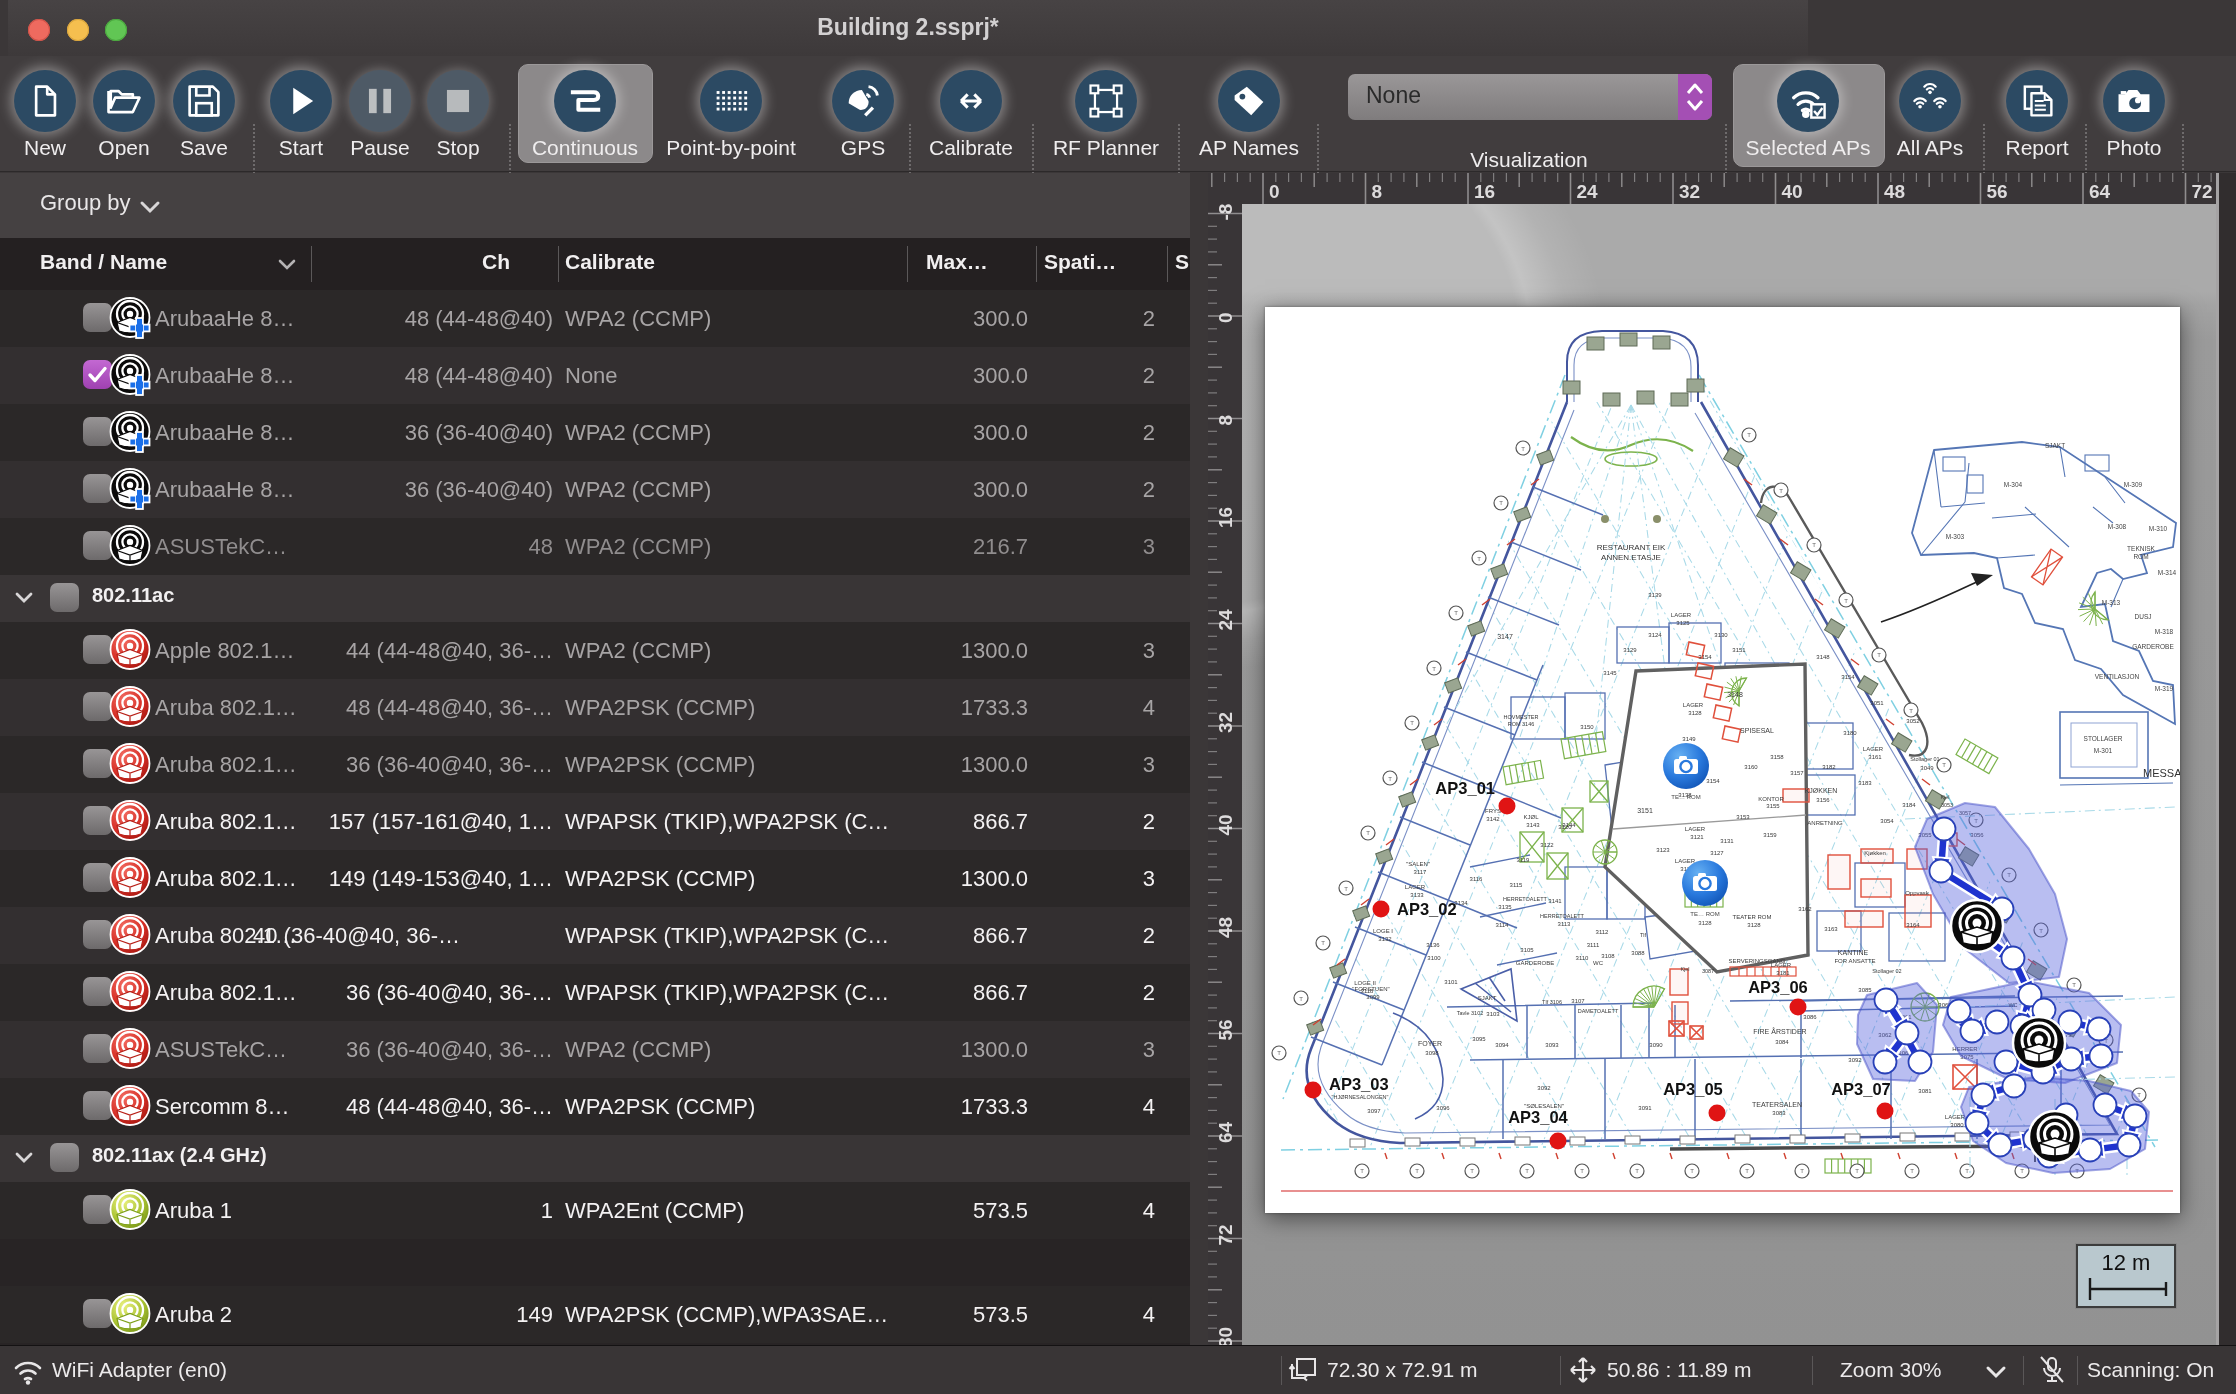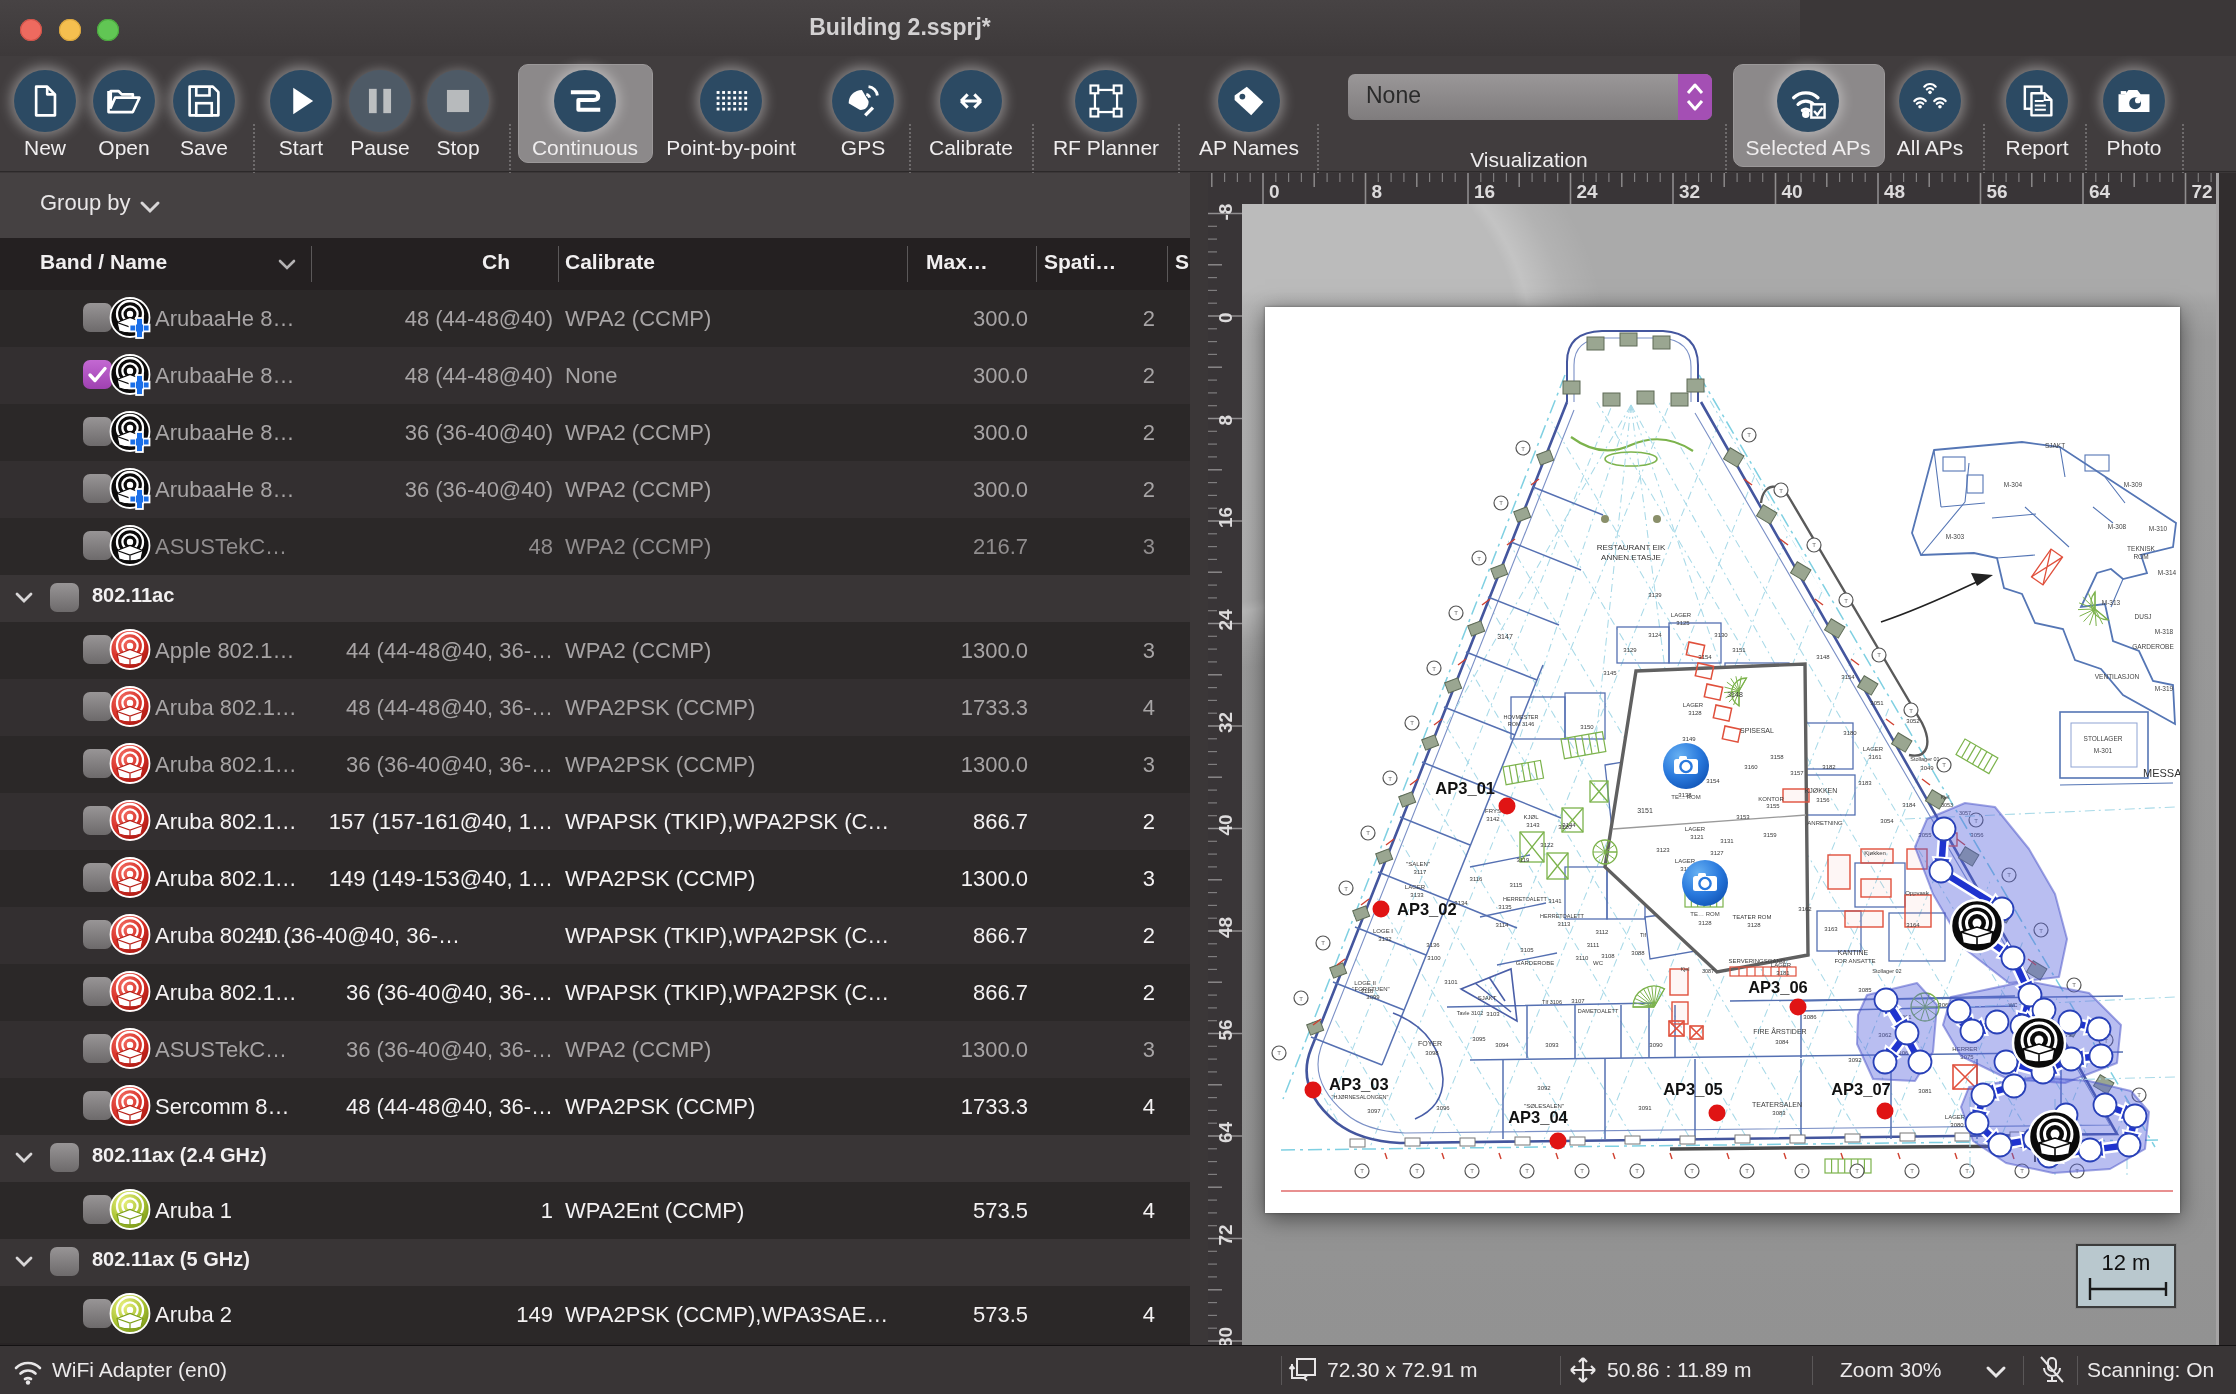--- a/index.html
+++ b/index.html
@@ -1,17 +1,17 @@
 <!DOCTYPE html>
 <html><head><meta charset="utf-8"><title>Building 2.ssprj</title><style>
 *{margin:0;padding:0;box-sizing:border-box}
 html,body{width:2236px;height:1394px;overflow:hidden;background:#3b3738;
  font-family:"Liberation Sans",sans-serif;-webkit-font-smoothing:antialiased}
 .abs{position:absolute}
-#titlebar{position:absolute;left:0;top:0;width:1800px;height:56px;
+#titlebar{position:absolute;left:8px;top:0;width:1800px;height:56px;
  background:linear-gradient(#474344,#3d393a);text-decoration:underline;}
 #titlebar .title{position:absolute;left:0;right:0;top:14px;text-align:center;
  color:#d3d1d2;font-size:23px;font-weight:700}
 .tl{position:absolute;top:19px;width:22px;height:22px;border-radius:50%}
 #toolbar{position:absolute;left:0;top:56px;width:2236px;height:116px;
  background:#413d3e;border-bottom:1px solid #2c292a}
 .tbtn{position:absolute;top:14px;text-align:center}
 .circ{width:62px;height:62px;border-radius:50%;background:#2c4a63;margin:0 auto;
  box-shadow:0 0 13px 3px rgba(255,255,255,0.40);display:flex;align-items:center;justify-content:center}
 .circ.dis{background:#4e5a66;box-shadow:0 0 10px 2px rgba(255,255,255,0.22)}
@@ -631,27 +631,20 @@
           <circle cx="22" cy="18" r="7.6" fill="none" stroke="#fff" stroke-width="2.3"></circle>
           <circle cx="22" cy="18" r="13" fill="none" stroke="#fff" stroke-width="2.3"></circle>
           <path d="M9,26.5 L22,21.5 L35,26.5 L33,35 Q22,38.8 11,35 Z" fill="#fff" stroke="#7fa01a" stroke-width="1.2"></path>
           <path d="M9,26.5 L22,31 L35,26.5 M22,31 L22,37.5" fill="none" stroke="#7fa01a" stroke-width="1.2"></path>
         </svg></div>
       <div class="cell" style="left:155px;width:240px">Aruba 1</div>
       <div class="cell" style="left:253px;width:300px;text-align:right">1</div>
       <div class="cell" style="left:565px;width:350px">WPA2Ent (CCMP)</div>
       <div class="cell" style="left:878px;width:150px;text-align:right">573.5</div>
       <div class="cell" style="left:1055px;width:100px;text-align:right">4</div>
-    </div>
-    <div class="grow" style="top:1066px;height:47px;background:#393536">
-      <svg class="abs" style="left:14px;top:15px" width="20" height="16" viewBox="0 0 20 16">
-        <path d="M3,4 l7,7 l7,-7" stroke="#d8d6d7" stroke-width="2.8" fill="none" stroke-linecap="round"></path>
-      </svg>
-      <div class="cb" style="left:50px;top:8px"></div>
-      <span class="abs" style="left:92px;top:9px">802.11ax (5 GHz)</span>
     </div>
     <div class="row" style="top:1113px;background:#2b2828;color:#f4f2f3">
       <div class="cb" style="left:83px;top:13px"></div>
       <div class="icon40" style="left:108px;top:6px"><svg width="44" height="44" viewBox="0 0 44 44">
           <defs>
             <radialGradient id="rggr" cx="35%" cy="30%" r="80%">
               <stop offset="0" stop-color="#e9f07e"></stop>
               <stop offset="0.6" stop-color="#a9c232"></stop>
               <stop offset="1" stop-color="#6f8d12"></stop>
             </radialGradient>

